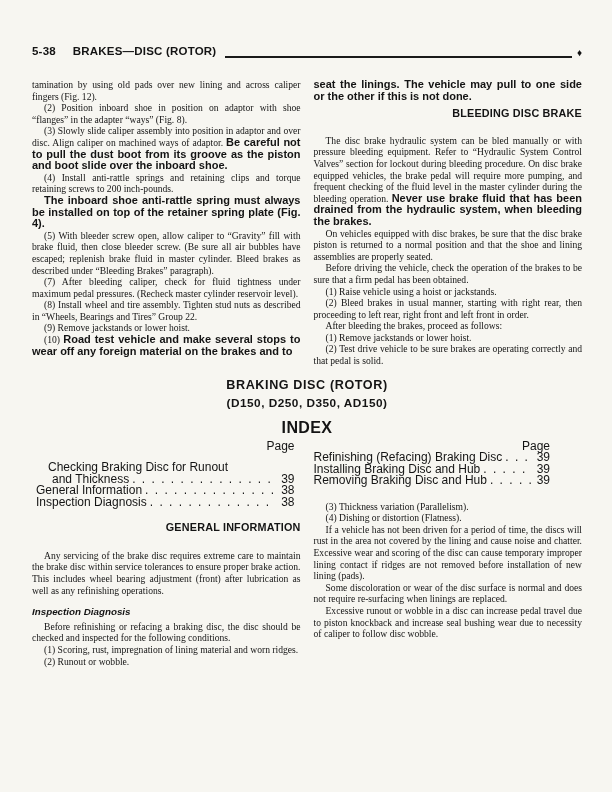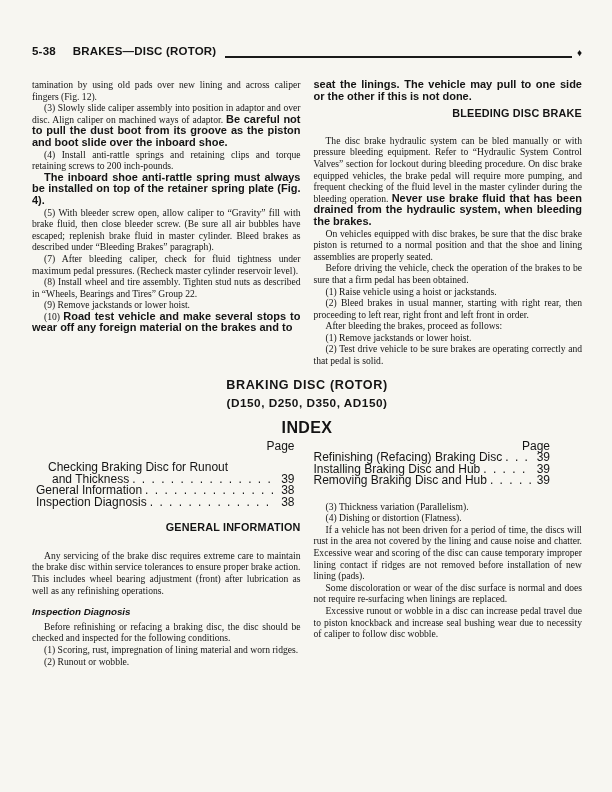--- a/index.html
+++ b/index.html
@@ -57,20 +57,21 @@
   <div class="hdr">
     <span class="hdr-sec">5-38</span>
     <span class="hdr-title">BRAKES—DISC (ROTOR)</span>
     <span class="hdr-rule"></span>
     <span class="hdr-dia">♦</span>
   </div>
 
   <div class="cols">
     <div class="col">
         <div class="blk noind"><span>tamination by using old pads over new lining and across caliper fingers (Fig. 12).</span></div>
+        <div class="blk"><span>(2) Position inboard shoe in position on adaptor with shoe “flanges” in the adapter “ways” (Fig. 8).</span></div>
         <div class="blk"><span>(3) Slowly slide caliper assembly into position in adaptor and over disc. Align caliper on machined ways of adaptor. </span><span class="b">Be careful not to pull the dust boot from its groove as the piston and boot slide over the inboard shoe.</span></div>
         <div class="blk"><span>(4) Install anti-rattle springs and retaining clips and torque retaining screws to 200 inch-pounds.</span></div>
         <div class="blk"><span class="b">The inboard shoe anti-rattle spring must always be installed on top of the retainer spring plate (Fig. 4).</span></div>
         <div class="blk"><span>(5) With bleeder screw open, allow caliper to “Gravity” fill with brake fluid, then close bleeder screw. (Be sure all air bubbles have escaped; replenish brake fluid in master cylinder. Bleed brakes as described under “Bleeding Brakes” paragraph).</span></div>
         <div class="blk"><span>(7) After bleeding caliper, check for fluid tightness under maximum pedal pressures. (Recheck master cylinder reservoir level).</span></div>
         <div class="blk"><span>(8) Install wheel and tire assembly. Tighten stud nuts as described in “Wheels, Bearings and Tires” Group 22.</span></div>
         <div class="blk"><span>(9) Remove jackstands or lower hoist.</span></div>
         <div class="blk"><span>(10) </span><span class="b">Road test vehicle and make several stops to wear off any foreign material on the brakes and to</span></div>
       </div>
     <div class="col">

